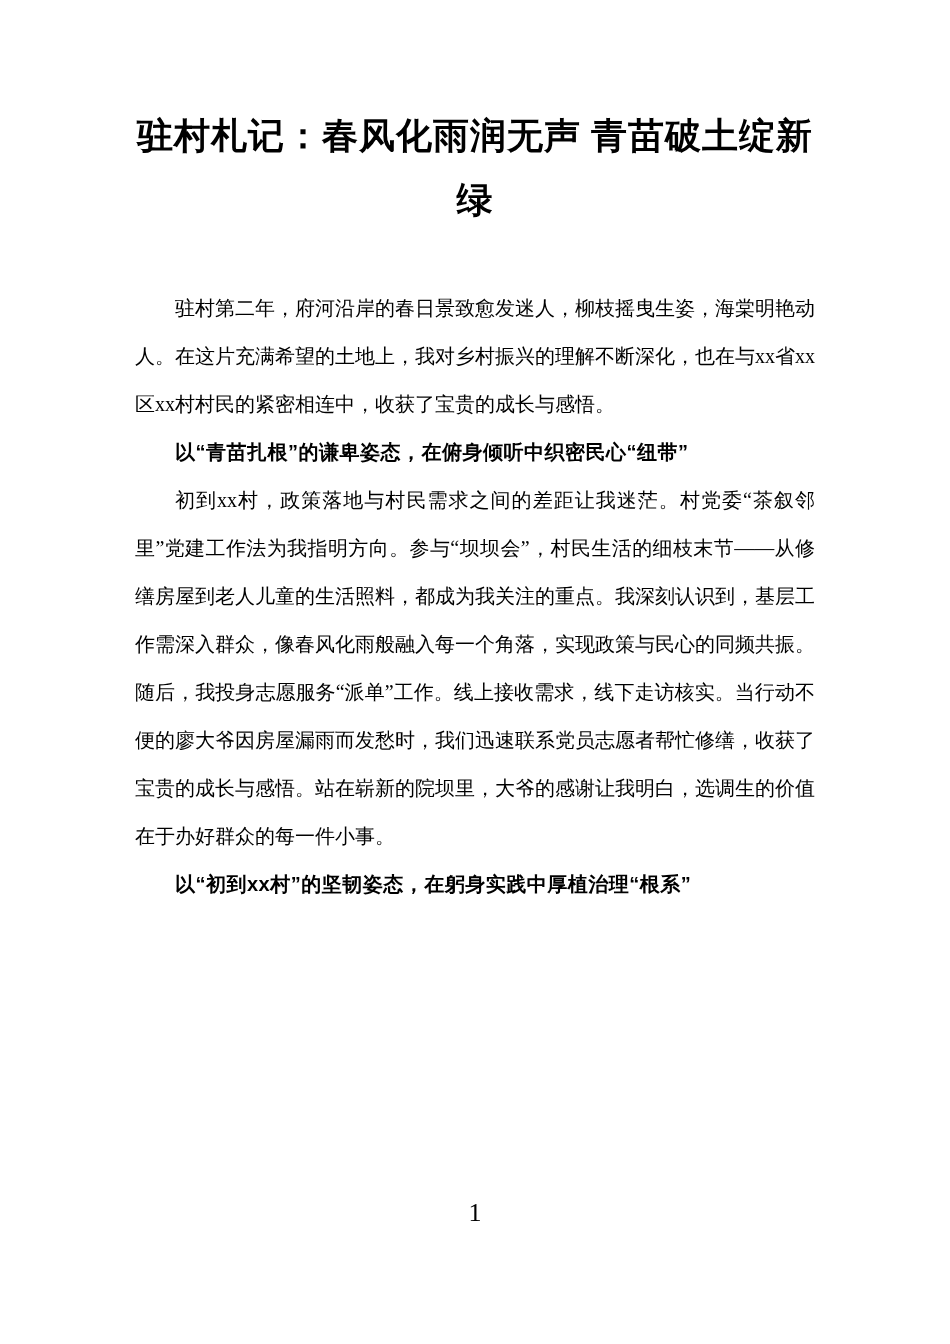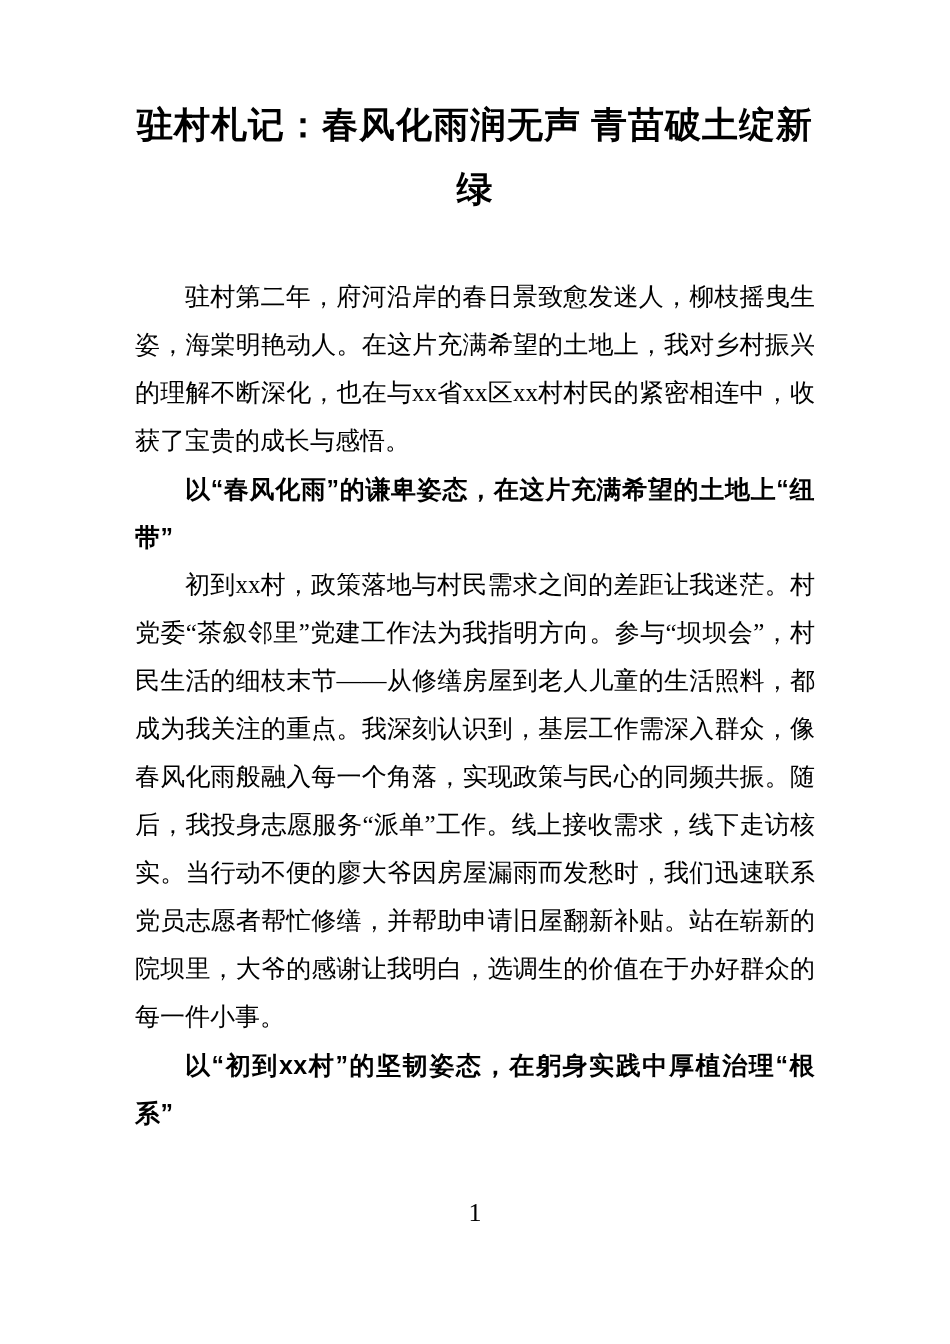--- a/index.html
+++ b/index.html
@@ -10,34 +10,34 @@
     width: 950px;
     height: 1344px;
     background: #ffffff;
     color: #000000;
     position: relative;
     font-family: "Liberation Serif", "DejaVu Serif", serif;
     overflow: hidden;
   }
   .page {
     width: 680px;
-    margin: 5px auto;
+    margin: 16px auto;
     padding-top: 88px;
   }
   .doc-title {
     font-size: 36px;
     font-weight: bold;
     text-align: center;
     line-height: 64px;
     margin: 0 0 52px 0;
     letter-spacing: 1px;
     font-family: "Liberation Serif", "DejaVu Serif", serif;
   }
   .para {
-    font-size: 25px;
+    font-size: 20px;
     line-height: 48px;
     text-align: justify;
     text-indent: 2em;
     margin: 0;
     word-break: break-all;
   }
   .para.heading {
     font-weight: bold;
     font-family: "Liberation Sans", "DejaVu Sans", sans-serif;
     letter-spacing: 0.5px;
@@ -53,20 +53,20 @@
   }
 </style>
 </head>
 <body>
 
 <div class="page">
   <h1 class="doc-title">驻村札记：春风化雨润无声 青苗破土绽新绿</h1>
 
   <p class="para">驻村第二年，府河沿岸的春日景致愈发迷人，柳枝摇曳生姿，海棠明艳动人。在这片充满希望的土地上，我对乡村振兴的理解不断深化，也在与xx省xx区xx村村民的紧密相连中，收获了宝贵的成长与感悟。</p>
 
-  <p class="para heading">以“春风化雨”的谦卑姿态，在这片充满希望的土地上“纽带”</p>
+  <p class="para heading">以“青苗扎根”的谦卑姿态，在俯身倾听中织密民心“纽带”</p>
 
-  <p class="para">初到xx村，政策落地与村民需求之间的差距让我迷茫。村党委“茶叙邻里”党建工作法为我指明方向。参与“坝坝会”，村民生活的细枝末节——从修缮房屋到老人儿童的生活照料，都成为我关注的重点。我深刻认识到，基层工作需深入群众，像春风化雨般融入每一个角落，实现政策与民心的同频共振。随后，我投身志愿服务“派单”工作。线上接收需求，线下走访核实。当行动不便的廖大爷因房屋漏雨而发愁时，我们迅速联系党员志愿者帮忙修缮，并帮助申请旧屋翻新补贴。站在崭新的院坝里，大爷的感谢让我明白，选调生的价值在于办好群众的每一件小事。</p>
+  <p class="para">初到xx村，政策落地与村民需求之间的差距让我迷茫。村党委“茶叙邻里”党建工作法为我指明方向。参与“坝坝会”，村民生活的细枝末节——从修缮房屋到老人儿童的生活照料，都成为我关注的重点。我深刻认识到，基层工作需深入群众，像春风化雨般融入每一个角落，实现政策与民心的同频共振。随后，我投身志愿服务“派单”工作。线上接收需求，线下走访核实。当行动不便的廖大爷因房屋漏雨而发愁时，我们迅速联系党员志愿者帮忙修缮，收获了宝贵的成长与感悟。站在崭新的院坝里，大爷的感谢让我明白，选调生的价值在于办好群众的每一件小事。</p>
 
   <p class="para heading">以“初到xx村”的坚韧姿态，在躬身实践中厚植治理“根系”</p>
 </div>
 
 <div class="page-footer">1</div>
 
 </body></html>

